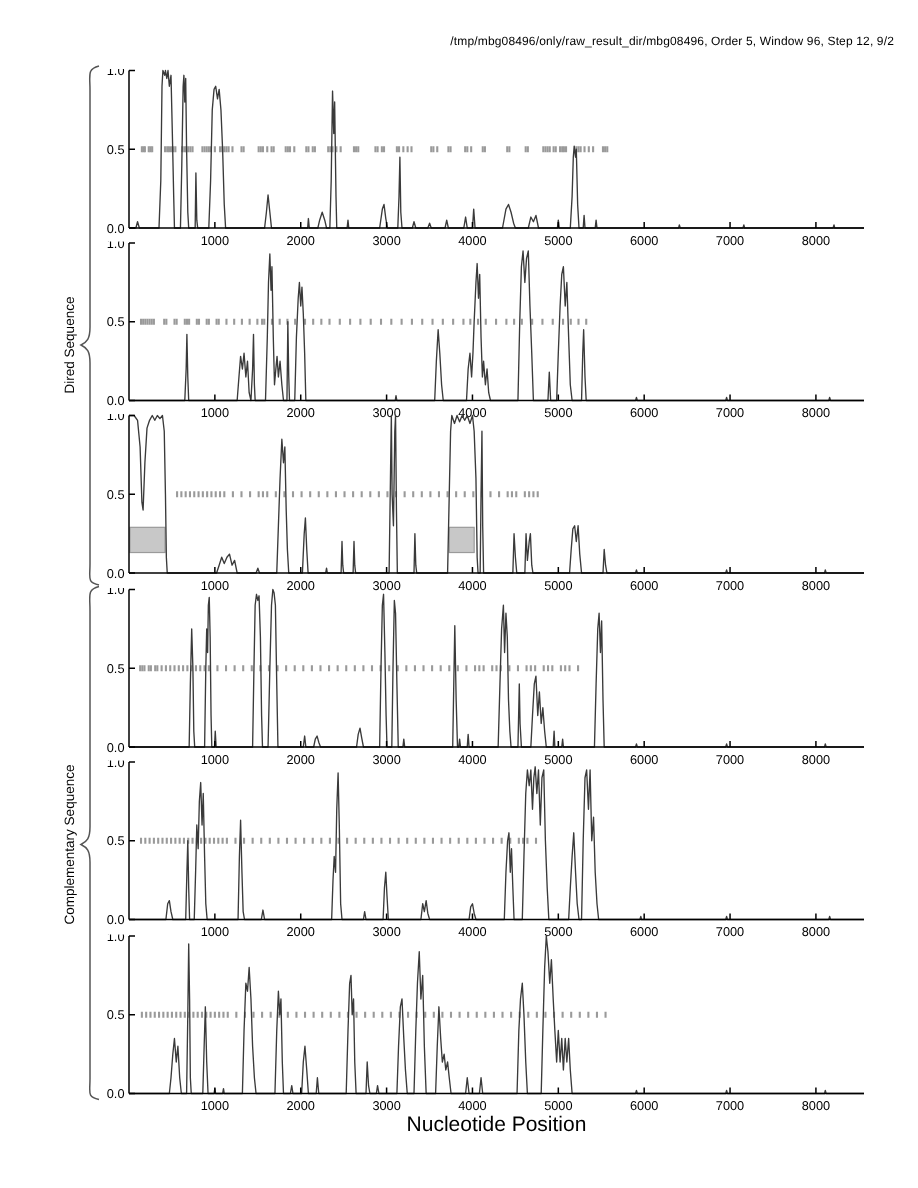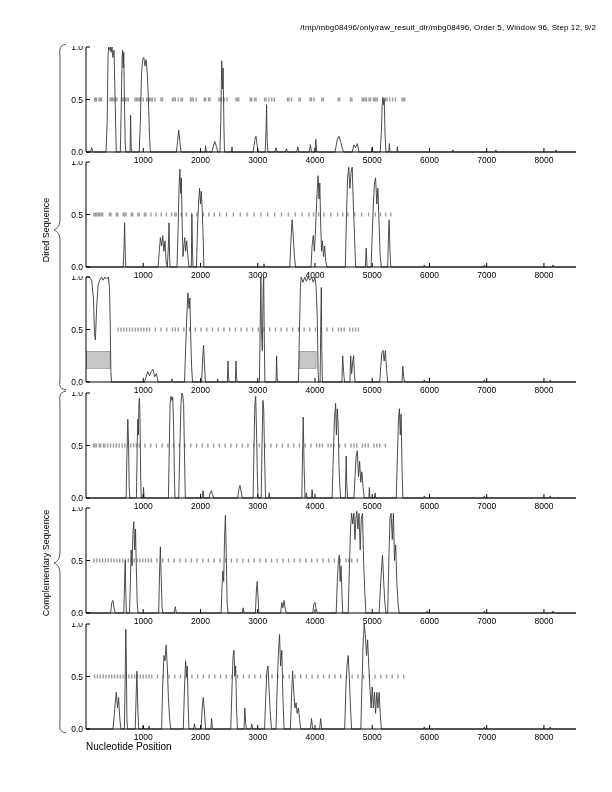--- a/index.html
+++ b/index.html
@@ -4,21 +4,21 @@
 <style>
   html,body{margin:0;padding:0;}
   body{
     width:612px;height:792px;background:#ffffff;position:relative;
     font-family:"Liberation Sans", sans-serif;color:#000;overflow:hidden;
   }
   .title{
     position:absolute;top:23px;right:16px;font-size:8px;letter-spacing:0.1px;
   }
   .xlabel{
-    position:absolute;top:741px;left:86px;width:490px;font-size:10px;
+    position:absolute;top:741px;left:86px;width:490px;text-align:center;font-size:14px;
   }
   .vlabel{
     position:absolute;white-space:nowrap;font-size:9px;
     transform:translate(-50%,-50%) rotate(-90deg);
   }
   #vlabel-top{left:46px;top:230px;}
   #vlabel-bottom{left:46px;top:563px;}
   svg{position:absolute;}
   .brace{left:50px;width:18px;}
   #brace-top{top:42px;height:350px;}

